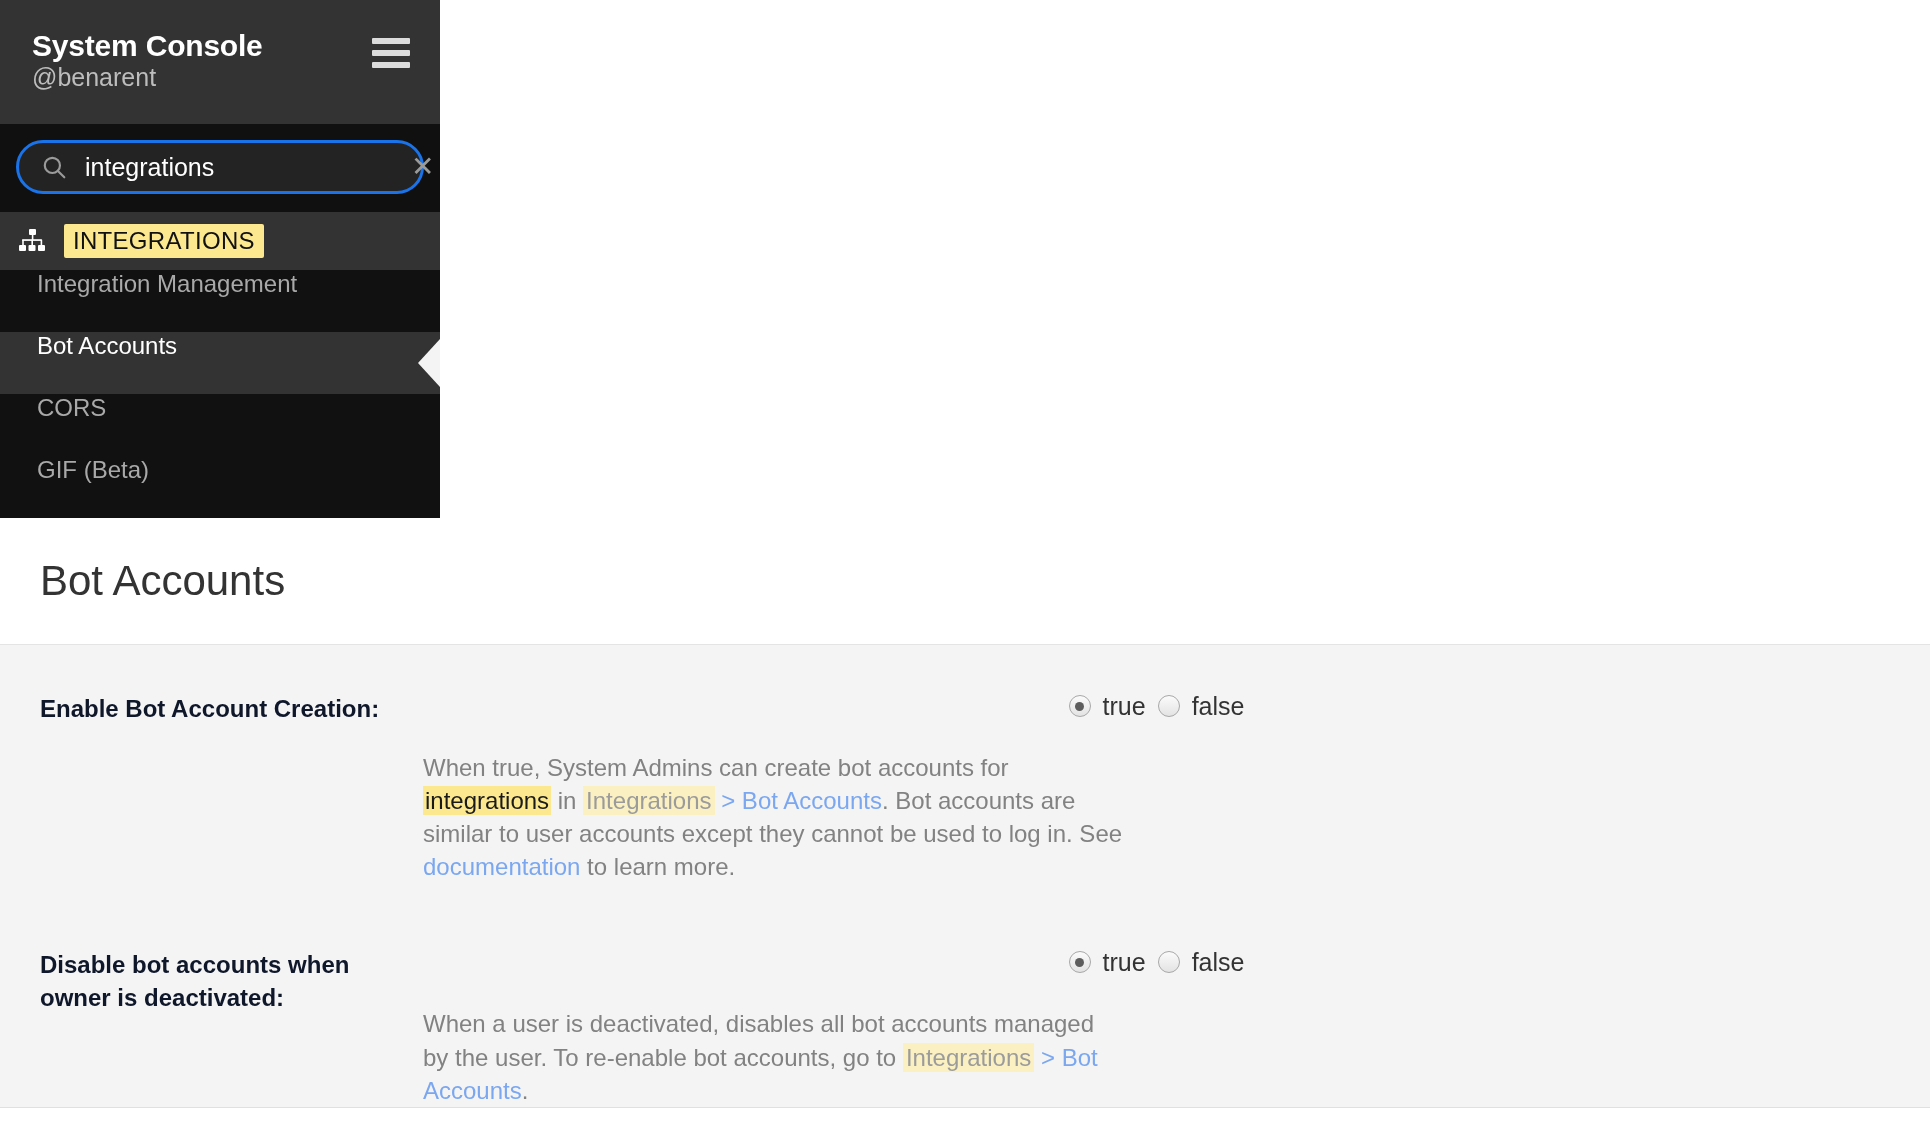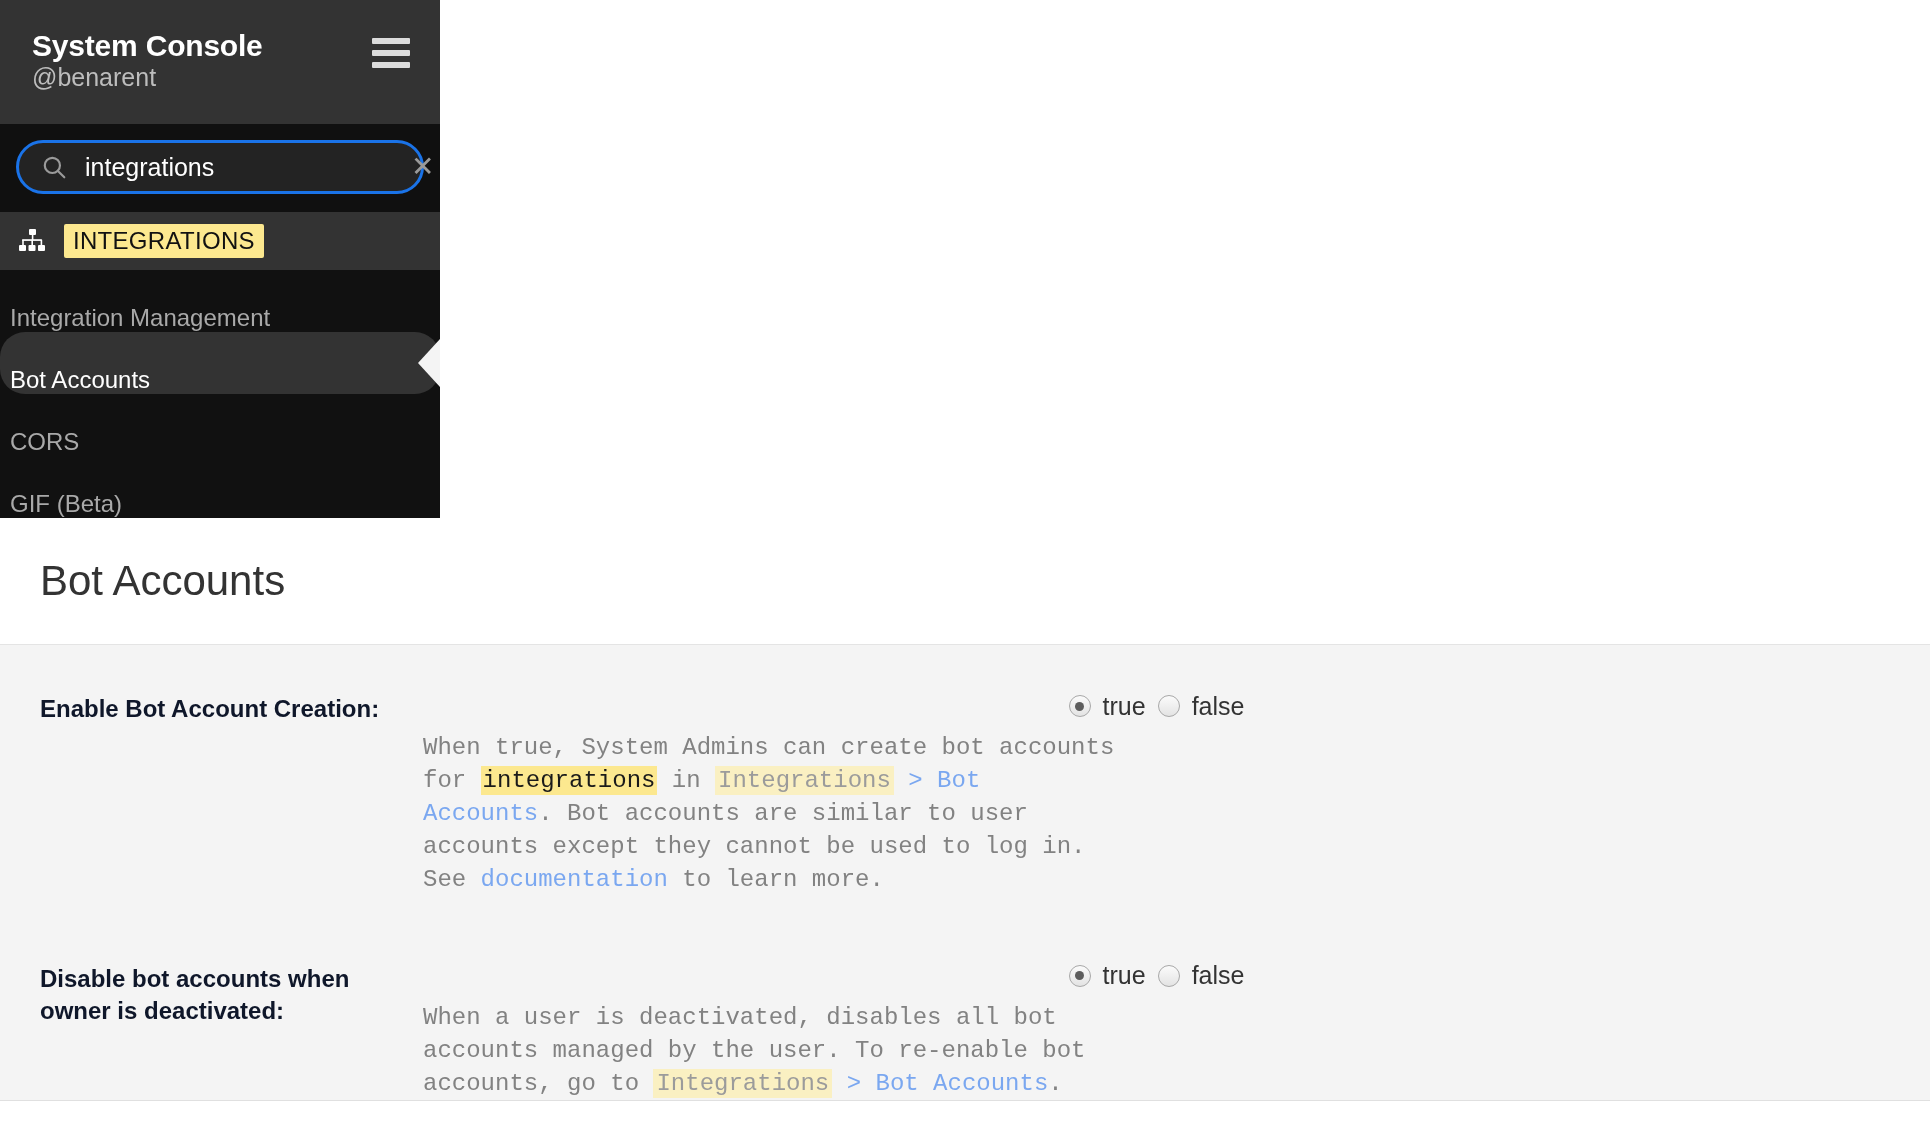--- a/index.html
+++ b/index.html
@@ -125,27 +125,26 @@
     padding: 3px 9px;
     letter-spacing: 0.3px;
     border-radius: 2px;
   }
 
   .nav-list { background: #111111; }
 
   .nav-item {
     height: 62px;
     display: flex;
-    align-items: flex-end;
-    padding-left: 10px;
+    align-items: flex-start;
+    padding-left: 37px;
     font-size: 24px;
     color: #a9a9a9;
     cursor: pointer;
     position: relative;
-    border-radius: 25px;
   }
 
   .nav-item.active {
     background: #333333;
     color: #ffffff;
     font-weight: 400;
   }
 
   .nav-item.active::after {
     content: "";
@@ -241,26 +240,25 @@
     border-radius: 50%;
     background: #5d5d5d;
   }
 
   .radio-label {
     font-size: 25px;
     color: #333333;
   }
 
   .help-text {
-    margin-top: 8px;
+    margin-top: 28px;
     font-size: 24px;
     line-height: 1.38;
     color: #828282;
     max-width: 700px;
-    font-family: Liberation Mono, monospace;
   }
 
   .hl-strong {
     background: #fce88f;
     color: #1a1a1a;
     padding: 1px 2px;
   }
 
   .hl-soft {
     background: #faf0c2;

